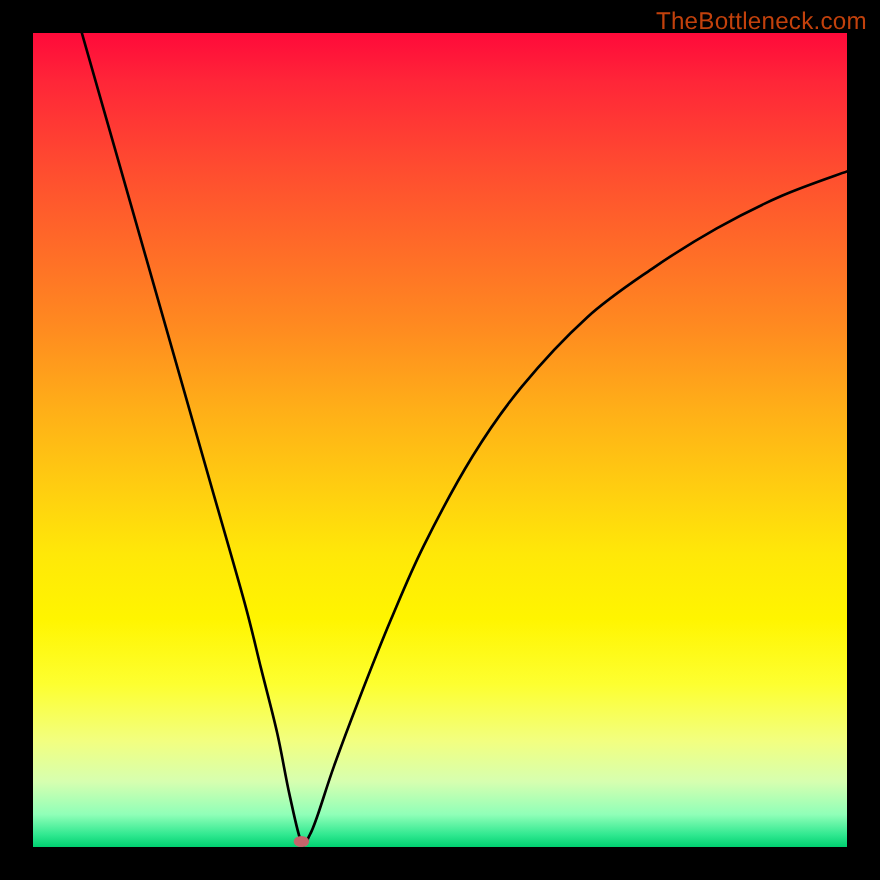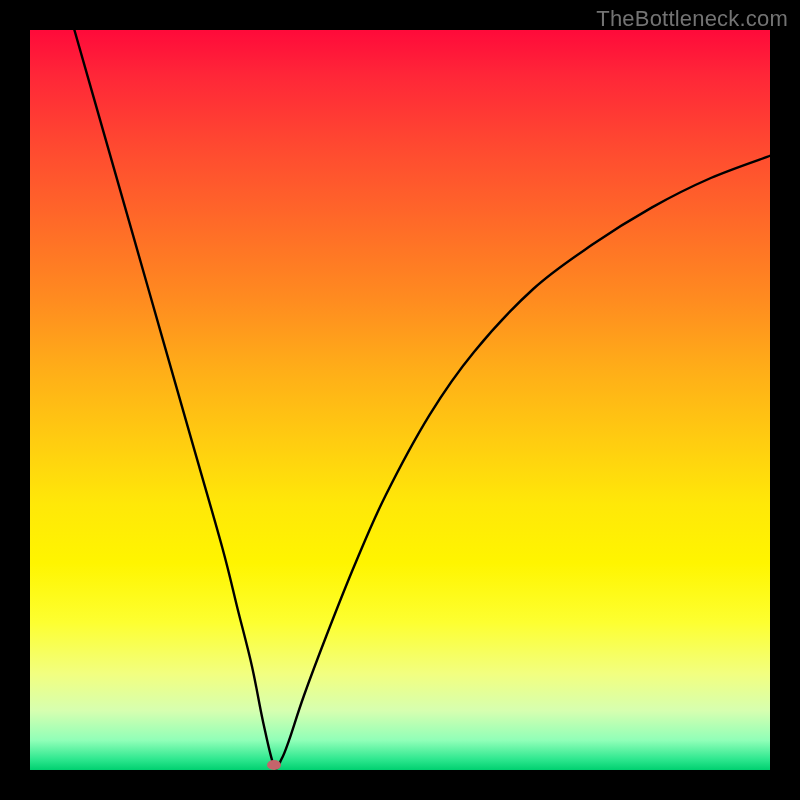--- a/index.html
+++ b/index.html
@@ -55,21 +55,21 @@
     width: 14px;
     height: 10px;
     background: #c5646b;
     border-radius: 50%;
     transform: translate(-50%, -50%);
   }
   .watermark {
     position: absolute;
     top: 6px;
     right: 12px;
-    color: #737373;
+    color: #c2410c;
     font-size: 22px;
     font-weight: 500;
     letter-spacing: 0.2px;
   }
 </style>
 </head>
 <body>
 
 <div class="frame">
   <div class="watermark">TheBottleneck.com</div>

